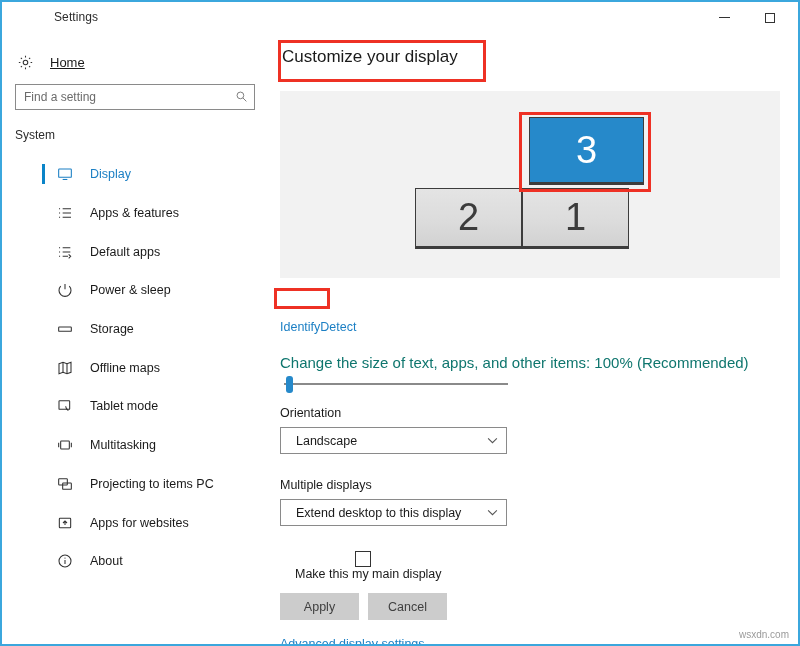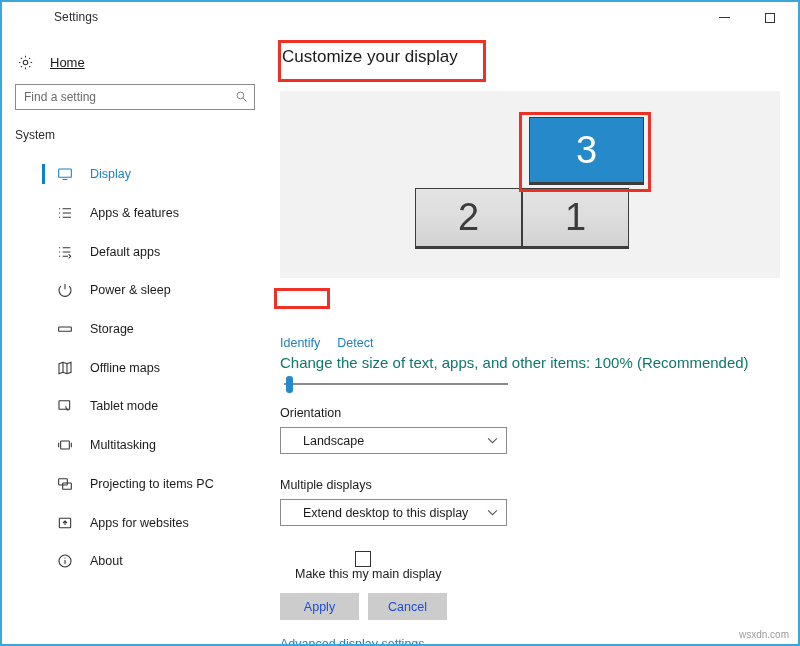--- a/index.html
+++ b/index.html
@@ -196,23 +196,22 @@
     pointer-events: none;
     z-index: 60;
   }
   #annot-title  { left: 276px; top: 38px;  width: 208px; height: 42px; }
   #annot-mon3   { left: 517px; top: 110px; width: 132px; height: 80px; }
   #annot-identify { left: 272px; top: 286px; width: 56px; height: 21px; }
 
   
   #links-row {
     position: absolute;
-    left: 10px; top: 303px;
+    left: 10px; top: 287px;
     display: flex;
-    gap: 17px;
     align-items: center;
   }
   .link {
     font-size: 12.5px;
     color: #1b7fc4;
     cursor: default;
     text-decoration: none;
   }
 
   
@@ -249,21 +248,21 @@
     font-size: 12.5px;
     color: #1a1a1a;
   }
   .combo {
     position: absolute;
     width: 227px; height: 27px;
     border: 1px solid #8a8a8a;
     background: #ffffff;
     display: flex;
     align-items: center;
-    padding: 0 8px 0 22px;
+    padding: 0 8px 0 15px;
     font-size: 12.5px;
     color: #1a1a1a;
     cursor: default;
     justify-content: space-between;
   }
   .combo-chevron {
     color: #555;
     font-size: 10px;
     line-height: 1;
   }
@@ -293,21 +292,21 @@
   }
 
   
   .btn {
     position: absolute;
     width: 79px; height: 27px;
     background: #cccccc;
     border: 1px solid #cccccc;
     font-family: "Liberation Sans", sans-serif;
     font-size: 12.5px;
-    color: #1d4ed8;
+    color: #404040;
     display: flex;
     align-items: center;
     justify-content: center;
     cursor: default;
   }
   #btn-apply  { left: 10px;  top: 560px; }
   #btn-cancel { left: 98px;  top: 560px; }
 
   #advanced-link {
     position: absolute;

